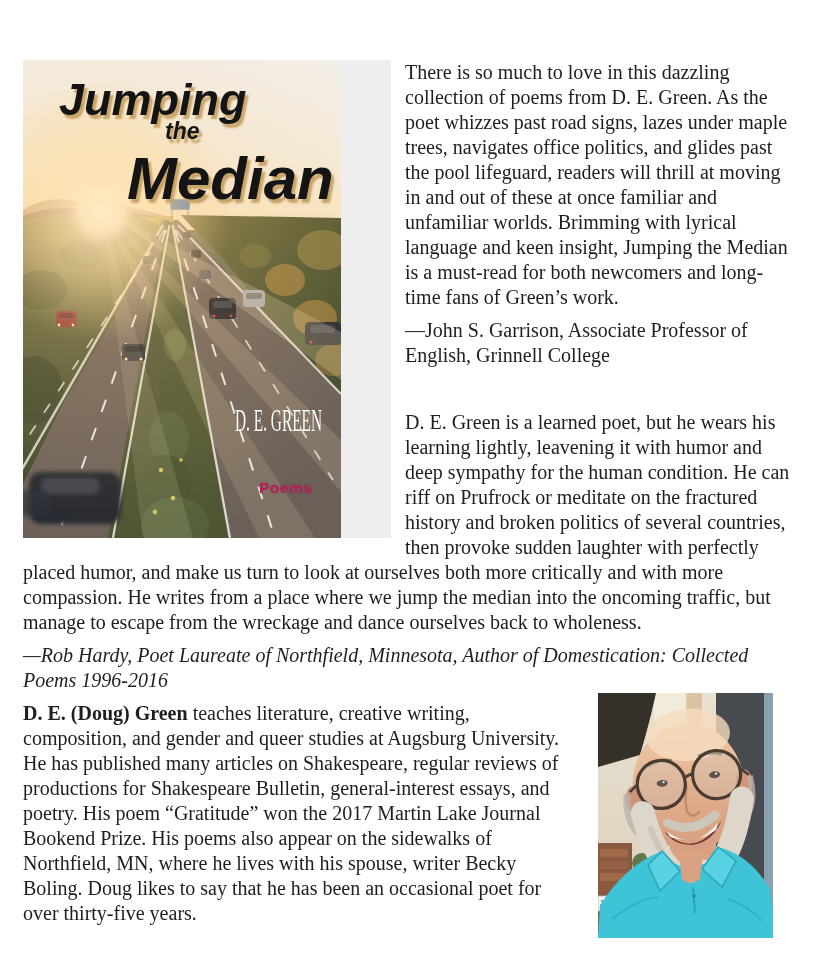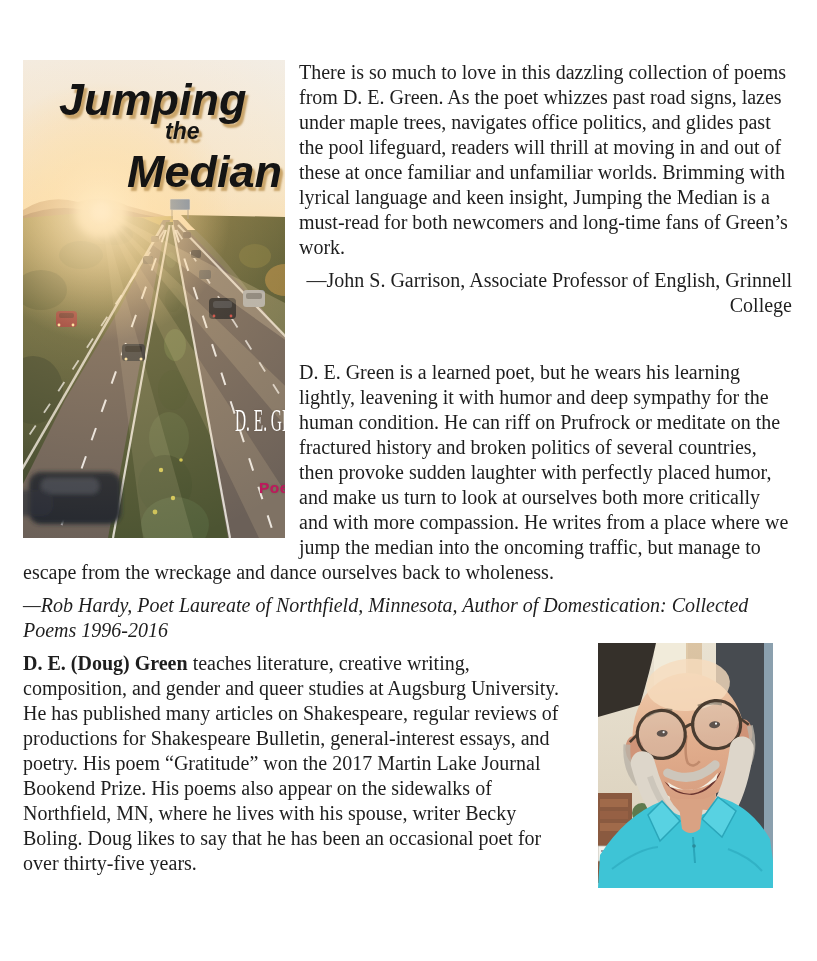--- a/index.html
+++ b/index.html
@@ -1,29 +1,29 @@
 <!DOCTYPE html>
 <html><head>
 <meta charset="utf-8">
 <style>
   html,body{margin:0;padding:0;background:#ffffff;}
   body{width:817px;height:961px;position:relative;font-family:"Liberation Serif",serif;color:#1e1e1e;overflow:hidden;}
   .page{position:absolute;inset:0;padding:60px 25px 0 23px;box-sizing:border-box;}
   p{margin:0 0 8px 0;font-size:20px;line-height:25px;}
-  .attr1{margin-bottom:42px;text-align:right;}
+  .attr1{margin-bottom:42px;}
   .attr2{margin-bottom:0;font-style:italic;}
 
   
-  .cover{float:left;width:262px;height:478px;margin:0 14px 0 0;position:relative;overflow:hidden;background:#eee;}
+  .cover{float:left;width:368px;height:478px;margin:0 14px 0 0;position:relative;overflow:hidden;background:#eee;}
   .cover svg{position:absolute;inset:0;display:block;}
   .cover-word{position:absolute;font-family:"Liberation Sans",sans-serif;font-style:italic;font-weight:bold;color:#141414;
     text-shadow:3px 4px 2px rgba(198,160,100,0.95);white-space:nowrap;line-height:1;}
   .t-jumping{left:36px;top:17px;font-size:45px;}
   .t-the{left:142px;top:60px;font-size:23px;}
-  .t-median{left:104px;top:89px;font-size:45px;}
+  .t-median{left:104px;top:89px;font-size:60px;}
   .cover-author{position:absolute;left:212px;top:344px;font-family:"Liberation Serif",serif;font-size:32px;line-height:1;
     color:#ffffff;white-space:nowrap;transform:scaleX(0.48);transform-origin:left top;text-shadow:0 0 2px rgba(80,60,40,.4);}
   .cover-genre{position:absolute;left:236px;top:420px;font-family:"Liberation Sans",sans-serif;font-size:15.5px;line-height:1;
     font-weight:bold;letter-spacing:.5px;color:#be185d;white-space:nowrap;text-shadow:0 0 2px rgba(80,60,40,.4);}
 
   
   .bio-section{clear:left;margin-top:8px;}
   .photo{float:right;width:175px;height:245px;margin:-8px 19px 0 20px;position:relative;overflow:hidden;background:#ddd;}
   .photo svg{position:absolute;inset:0;display:block;}
   .bio b{font-weight:bold;text-align:center;}

